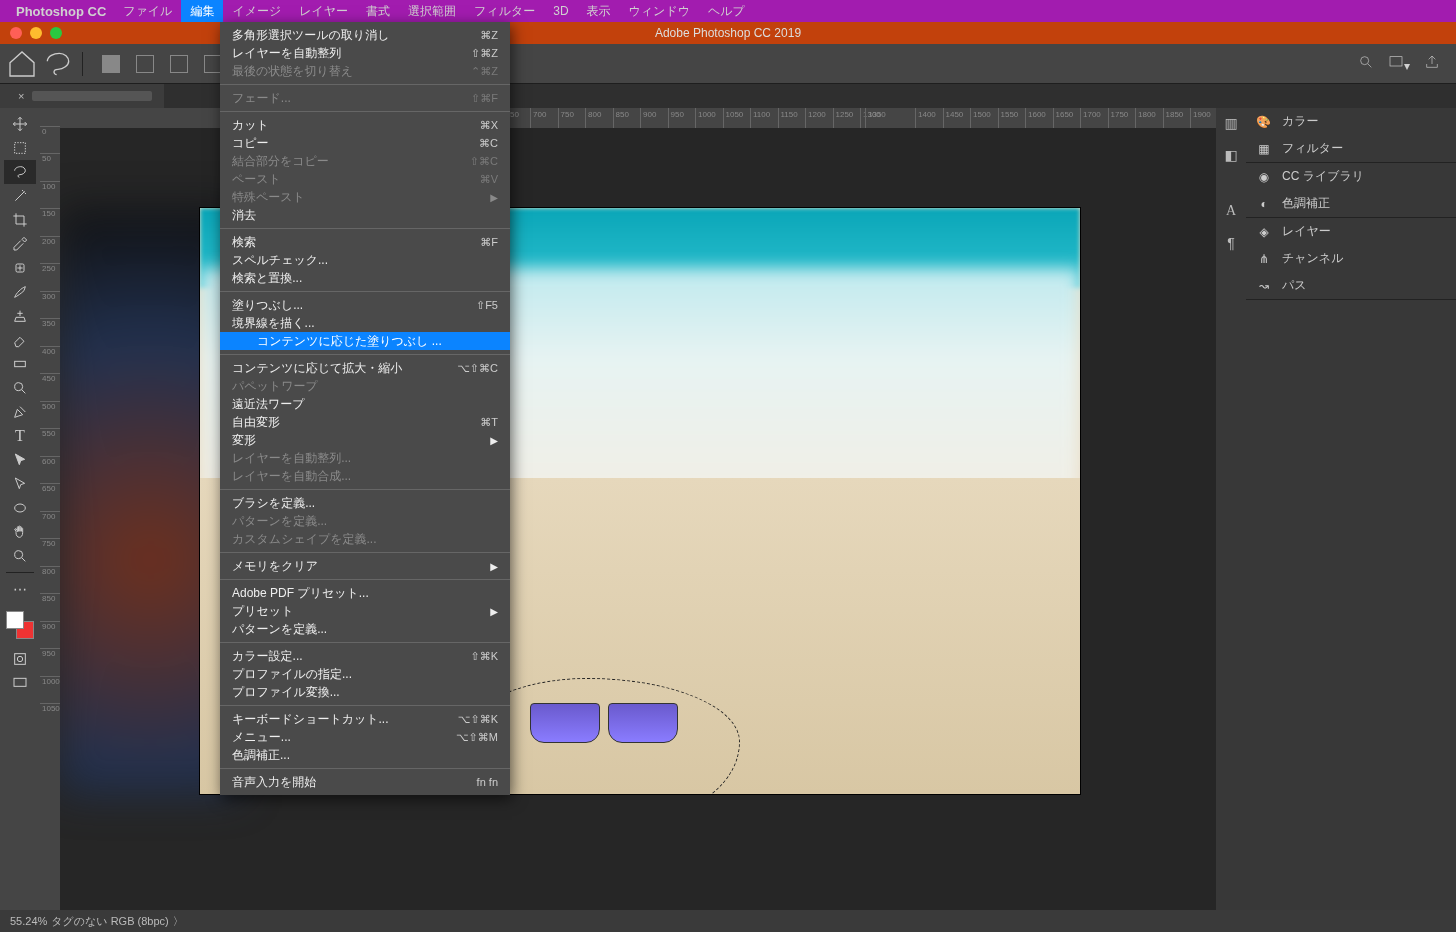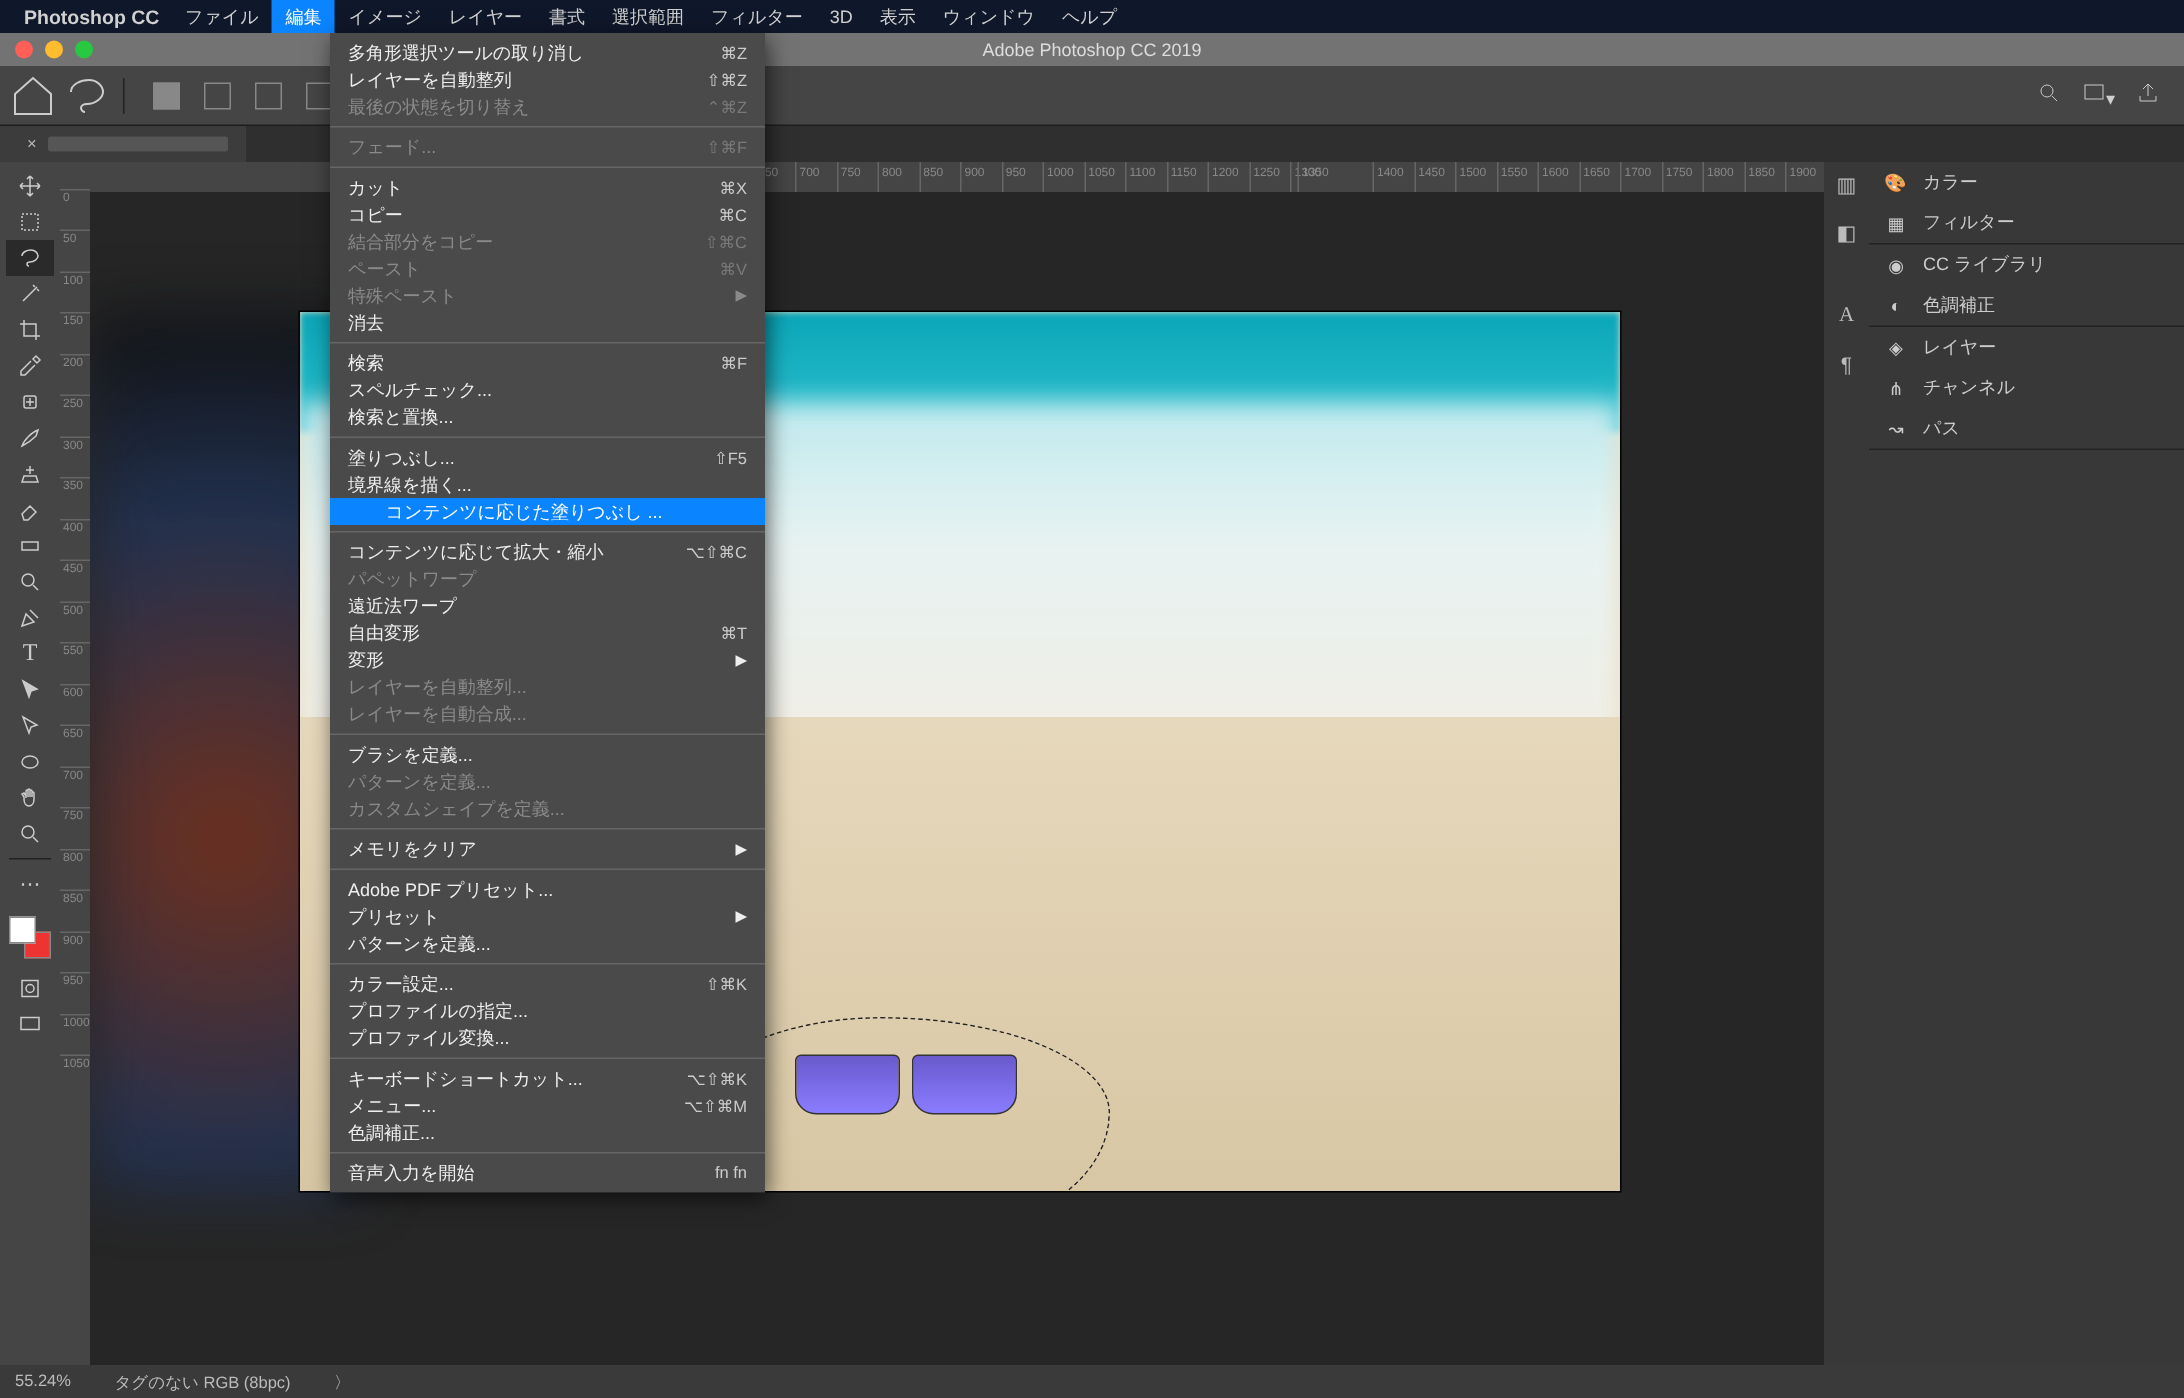--- a/index.html
+++ b/index.html
@@ -1,27 +1,27 @@
 <!DOCTYPE html>
 <html><head>
 <meta charset="utf-8">
 <style>
 * { margin: 0; padding: 0; box-sizing: border-box; font-family: -apple-system, "Helvetica Neue", Arial, sans-serif; }
 body { background: #323232; width: 1456px; height: 932px; overflow: hidden; color: #d0d0d0; font-size: 12px; user-select: none; }
 
 
-.menubar { height: 22px; background: #0f172a; display: flex; align-items: center; padding: 0 8px; gap: 0; }
+.menubar { height: 22px; background: #a21caf; display: flex; align-items: center; padding: 0 8px; gap: 0; }
 .menubar .apple { font-size: 14px; margin-right: 8px; }
 .menubar .appname { font-weight: 700; font-size: 13px; margin-right: 8px; }
 .menubar .mitem { padding: 0 9px; height: 22px; line-height: 22px; font-size: 12px; cursor: default; }
 .menubar .mitem.active { background: #0b84ff; color: #fff; }
 
 
 .win { position: absolute; top: 22px; left: 0; right: 0; bottom: 0; background: #323232; }
-.titlebar { height: 22px; background: #737373; display: flex; align-items: center; position: relative; }
+.titlebar { height: 22px; background: #c2410c; display: flex; align-items: center; position: relative; }
 .traffic { display: flex; gap: 8px; margin-left: 10px; }
 .tdot { width: 12px; height: 12px; border-radius: 50%; }
 .tdot.red { background: #ff5f57; } .tdot.yellow { background: #febc2e; } .tdot.green { background: #28c840; }
 .titlebar .title { position: absolute; left: 50%; transform: translateX(-50%); font-size: 12px; color: #ddd; }
 
 
 .toolbar { height: 40px; background: #454545; border-bottom: 1px solid #1e1e1e; display: flex; align-items: center; padding: 0 6px; gap: 4px; }
 .tbbtn { width: 32px; height: 28px; display: flex; align-items: center; justify-content: center; color: #ccc; }
 .tbgroup { display: flex; gap: 2px; margin-left: 4px; }
 .tbsq { width: 18px; height: 18px; border: 1px solid #888; }
@@ -75,21 +75,21 @@
 
 
 .rstack { width: 30px; background: #383838; display: flex; flex-direction: column; align-items: center; padding-top: 6px; gap: 14px; }
 .rstack .ic { width: 18px; height: 18px; color: #bbb; display:flex;align-items:center;justify-content:center; font-size:14px;}
 .rpanel { width: 210px; background: #383838; display: flex; flex-direction: column; }
 .panelgroup { border-bottom: 1px solid #222; }
 .panelrow { display: flex; align-items: center; height: 27px; padding: 0 10px; gap: 10px; font-size: 12px; color: #ccc; }
 .panelrow .ic { width: 16px; display:flex; justify-content:center; }
 
 
-.status { position: absolute; left: 0; right: 0; bottom: 0; height: 22px; background: #3a3a3a; display: flex; align-items: center; padding: 0 10px; gap: 29px; font-size: 11px; color: #bbb; }
+.status { position: absolute; left: 0; right: 0; bottom: 0; height: 22px; background: #3a3a3a; display: flex; align-items: center; padding: 0 10px; gap: 4px; font-size: 11px; color: #bbb; }
 </style>
 </head>
 <body>
 
 <div class="menubar">
   <span class="apple"></span>
   <span class="appname">Photoshop CC</span>
   <span id="menubar-items" style="display: contents;"><span class="mitem">ファイル</span><span class="mitem active">編集</span><span class="mitem">イメージ</span><span class="mitem">レイヤー</span><span class="mitem">書式</span><span class="mitem">選択範囲</span><span class="mitem">フィルター</span><span class="mitem">3D</span><span class="mitem">表示</span><span class="mitem">ウィンドウ</span><span class="mitem">ヘルプ</span></span>
 </div>
 

